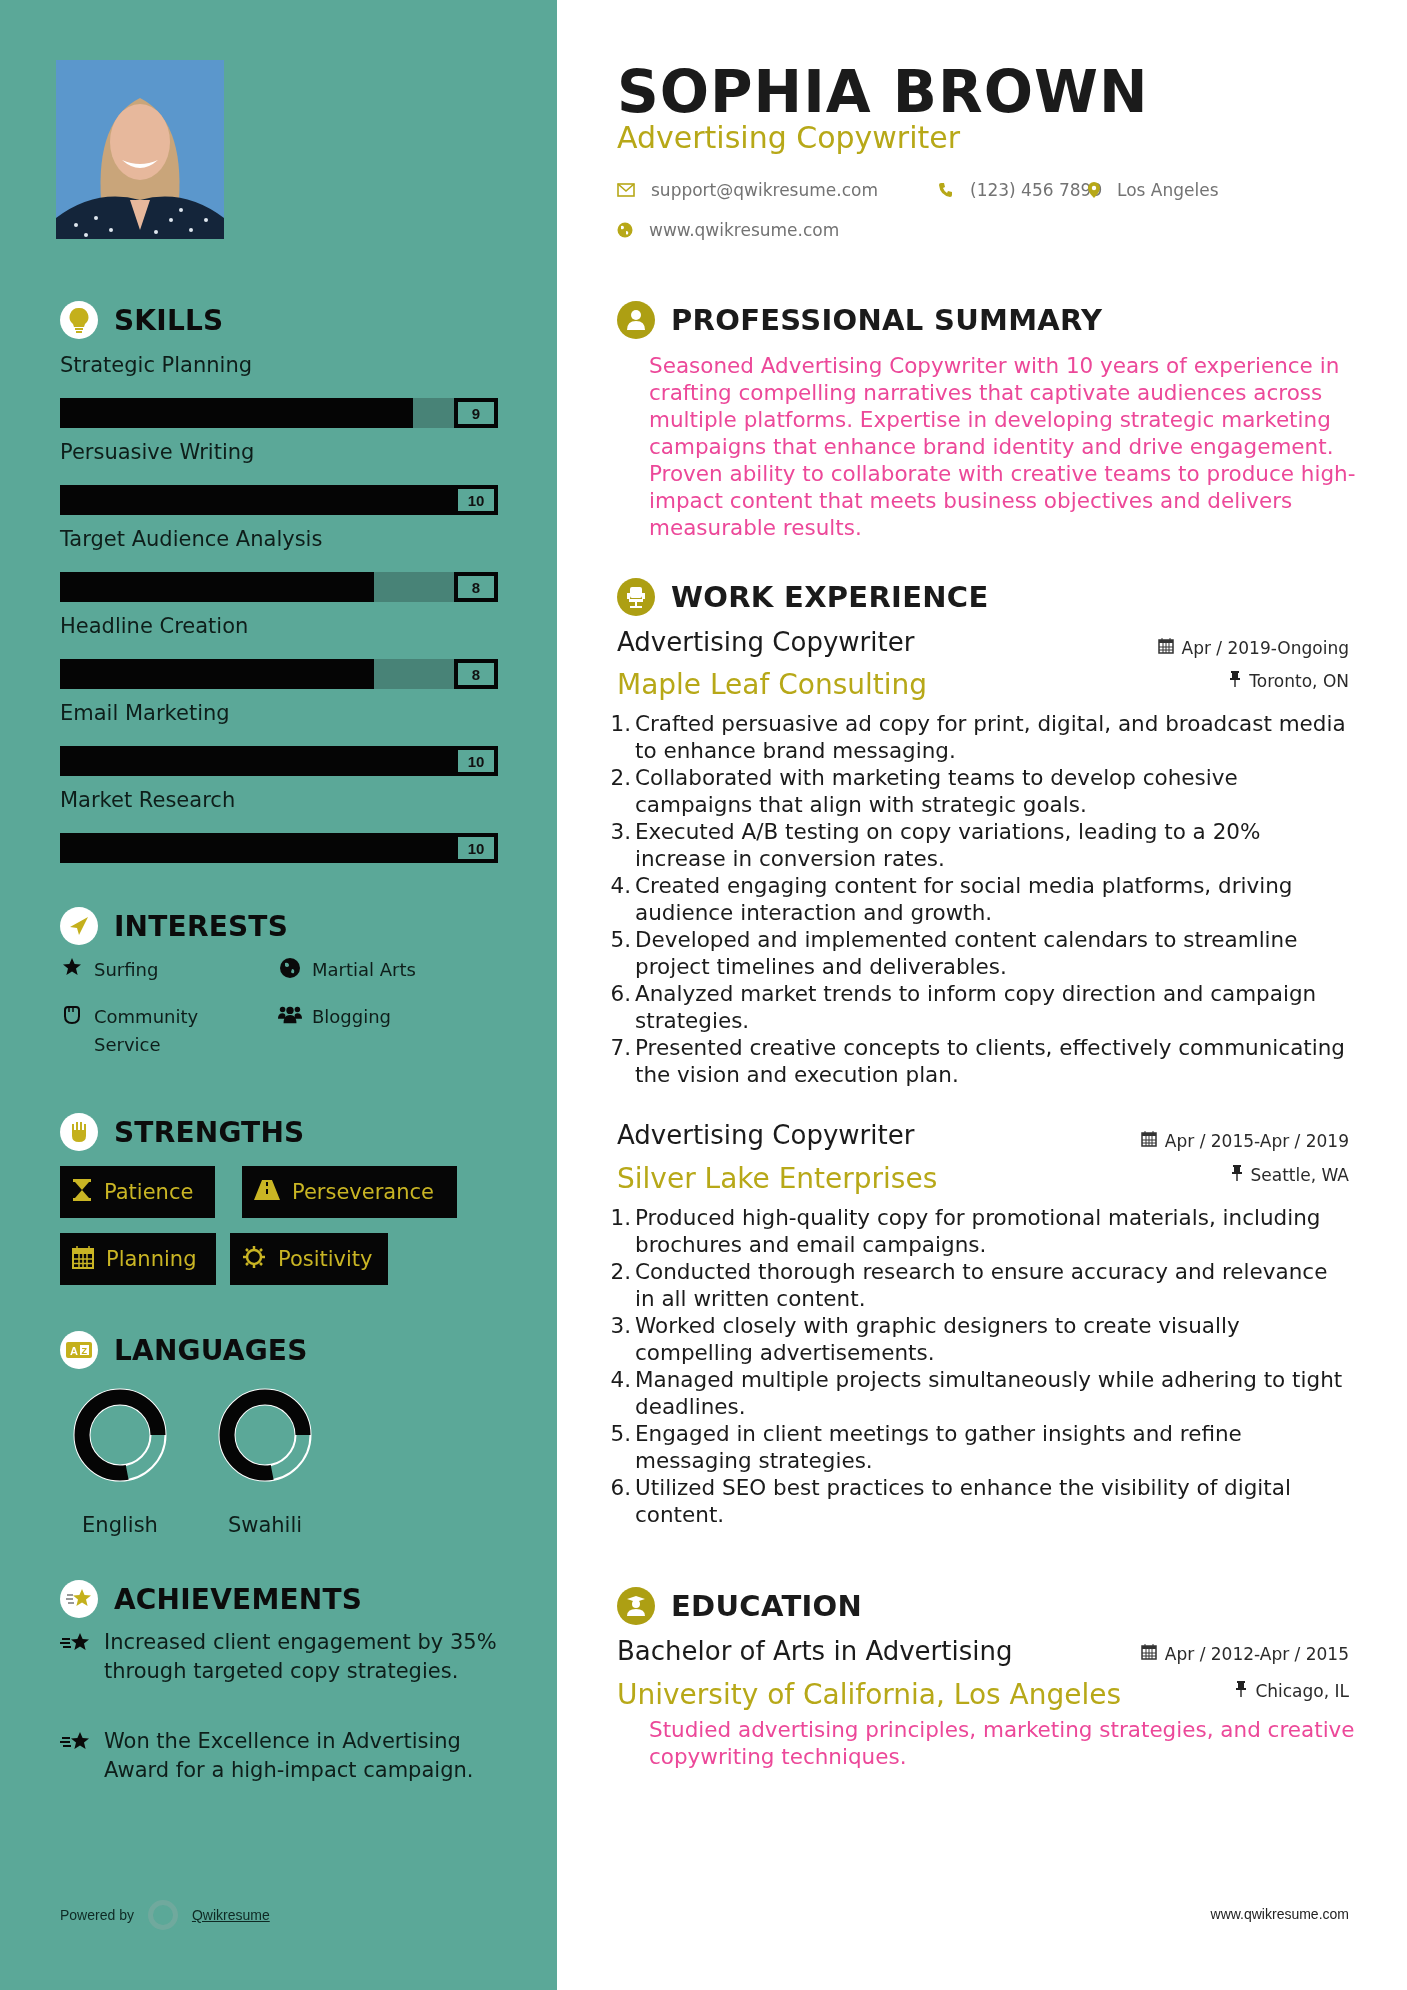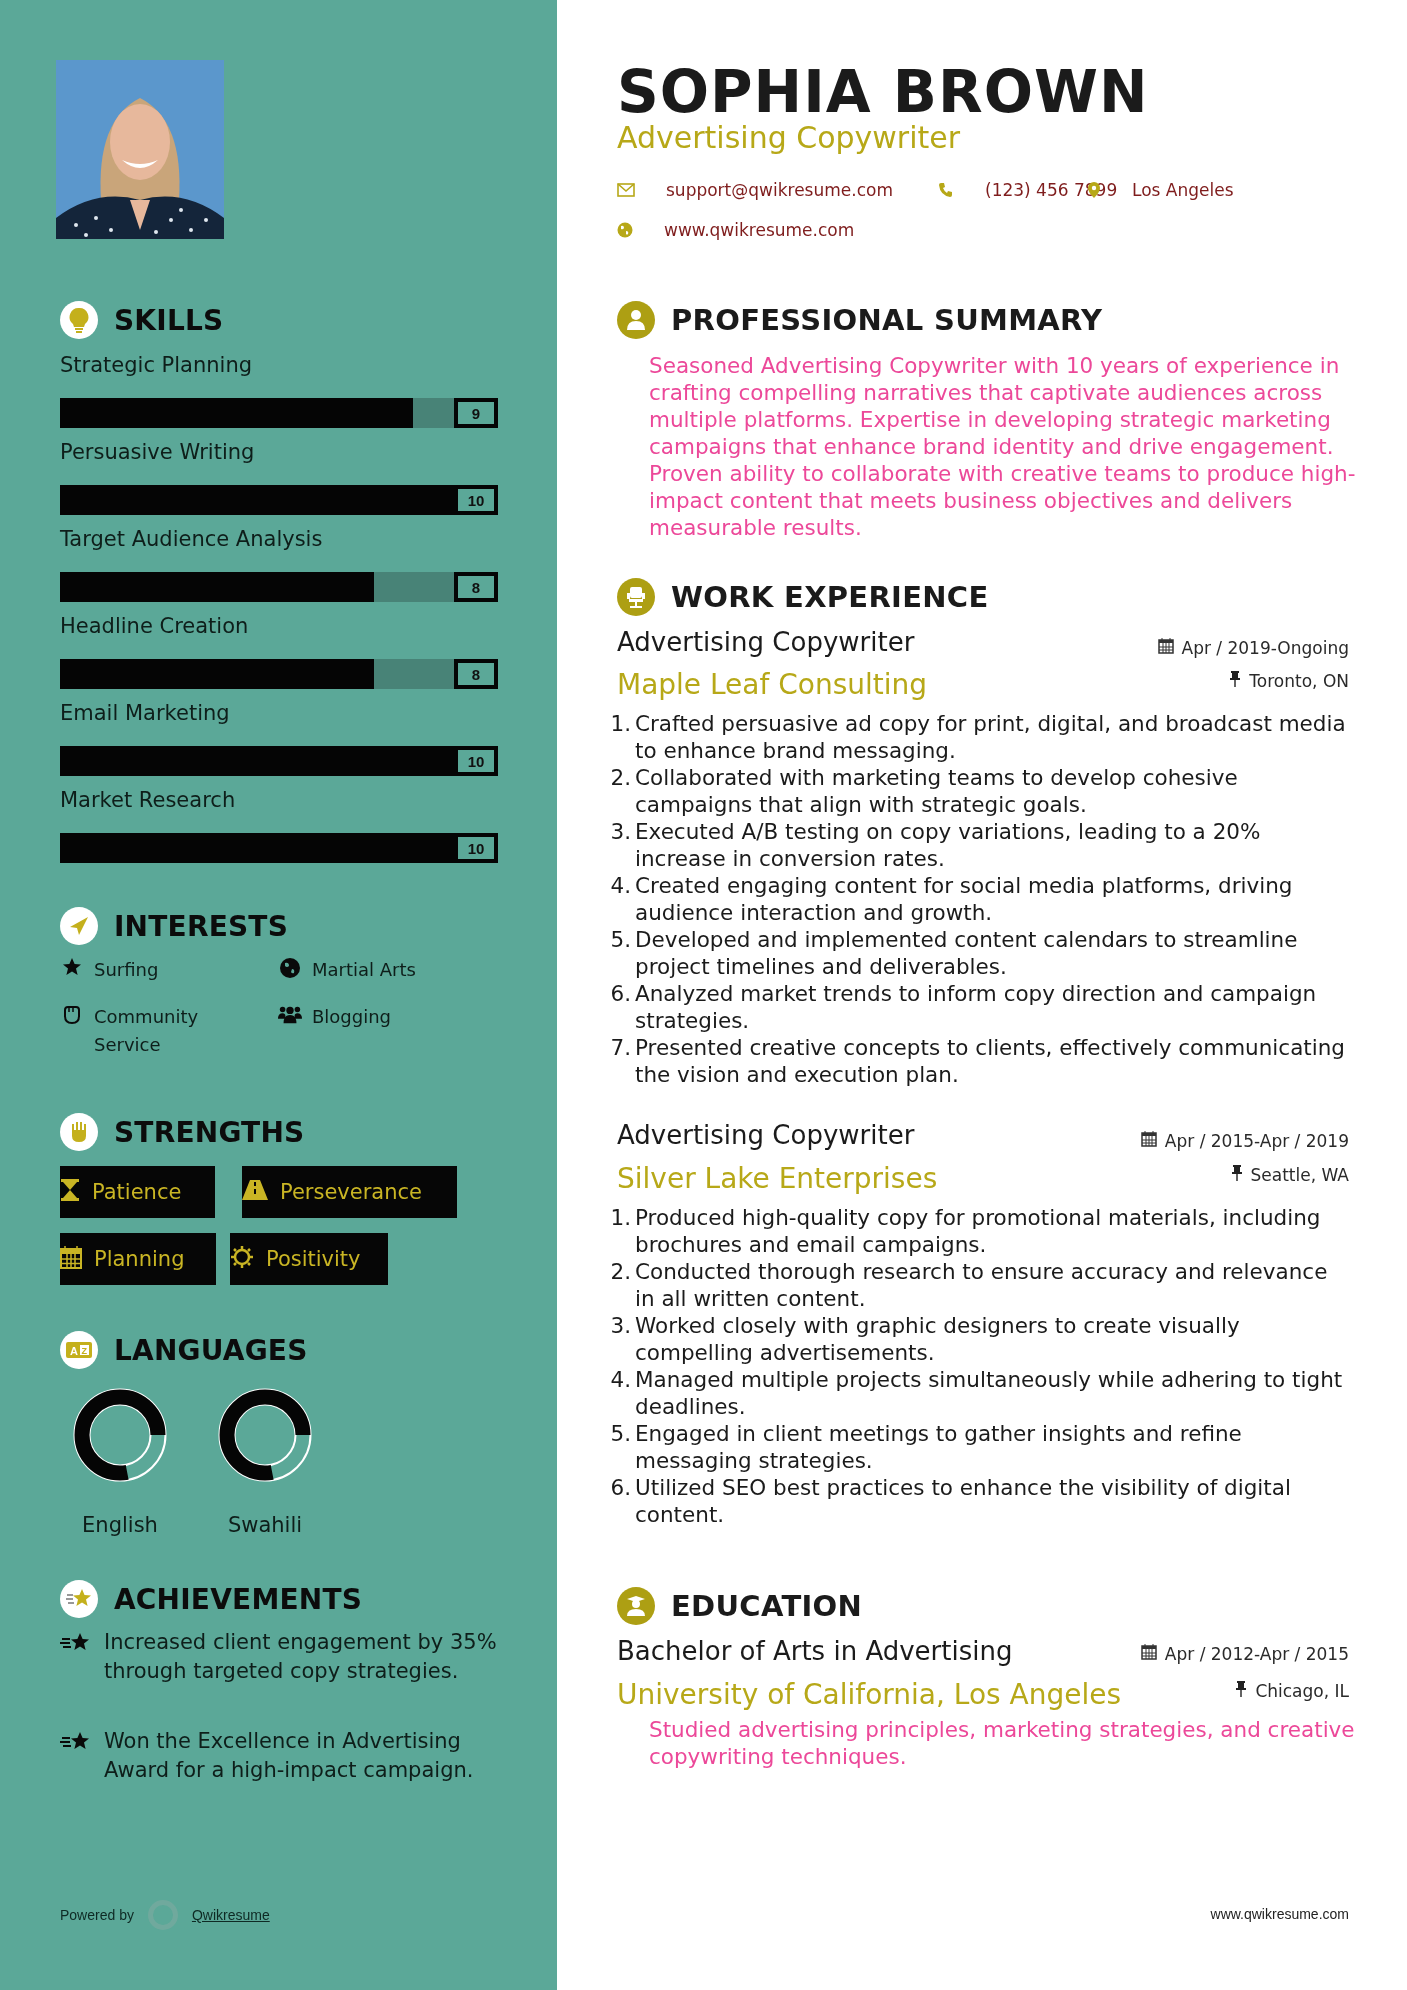--- a/index.html
+++ b/index.html
@@ -16,37 +16,37 @@
 
   .skill { position: absolute; left: 60px; width: 440px; }
   .skill-name { font-size: 21px; color: #0e1e1a; line-height: 26px; }
   .skill-bar { position: relative; margin-top: 20px; width: 438px; height: 30px; background: #488377; }
   .skill-fill { position: absolute; left: 0; top: 0; height: 30px; background: #050505; }
   .skill-box { position: absolute; right: 0; top: 0; width: 44px; height: 30px; border: 4px solid #050505; background: #5ba898; font-family: "Liberation Sans", sans-serif; font-weight: bold; font-size: 15px; display: flex; align-items: center; justify-content: center; color: #111; }
 
   .interest { position: absolute; display: flex; align-items: flex-start; gap: 10px; font-size: 18px; color: #0e1e1a; line-height: 28px; }
   .interest .ico { width: 24px; display: inline-flex; justify-content: center; padding-top: 1px; }
 
-  .badge { position: absolute; height: 52px; background: #060606; display: flex; align-items: center; gap: 12px; padding: 0 0; color: #c9b524; font-size: 21px; }
+  .badge { position: absolute; height: 52px; background: #060606; display: flex; align-items: center; gap: 12px; padding: 0 12px; color: #c9b524; font-size: 21px; }
 
   .lang { position: absolute; width: 120px; text-align: center; }
   .lang svg { display: block; margin: 0 auto; }
   .lang-name { margin-top: 30px; font-size: 21px; color: #0e1e1a; }
 
   .ach { position: absolute; left: 60px; width: 440px; display: flex; gap: 12px; font-size: 21px; line-height: 29px; color: #0e1e1a; }
   .ach .ico { width: 32px; flex: none; padding-top: 3px; }
 
   .powered { position: absolute; left: 60px; top: 1900px; display: flex; align-items: center; gap: 14px; font-family: "Liberation Sans", sans-serif; font-size: 14px; color: #0e2a24; }
   .q-logo { width: 30px; height: 30px; border-radius: 50%; border: 5px solid #79a9a0; opacity: 0.7; }
   .powered a { color: #0e2a24; text-decoration: underline; }
 
   
   .name { position: absolute; left: 617px; top: 58px; font-size: 58px; font-weight: bold; letter-spacing: 1px; color: #1b1b1b; }
   .role { position: absolute; left: 617px; top: 120px; font-size: 30px; color: #b7a818; }
-  .contact { position: absolute; display: flex; align-items: center; gap: 31px; font-size: 17px; color: #7f1d1d; }
+  .contact { position: absolute; display: flex; align-items: center; gap: 16px; font-size: 17px; color: #737373; }
   .contact .ico { color: #b7a818; display: inline-flex; }
 
   .r-head { position: absolute; left: 617px; display: flex; align-items: center; gap: 16px; }
   .r-icon { width: 38px; height: 38px; border-radius: 50%; background: #ad9f13; display: flex; align-items: center; justify-content: center; }
   .r-title { font-size: 29px; font-weight: bold; color: #1b1b1b; letter-spacing: 0.3px; }
 
   .para { position: absolute; left: 617px; width: 740px; font-size: 21.5px; line-height: 27px; color: #ec4899; margin-left: 32px; }
 
   .job-title { position: absolute; left: 617px; font-size: 26px; color: #1b1b1b; }
   .job-company { position: absolute; left: 617px; font-size: 28px; color: #b7a818; }

